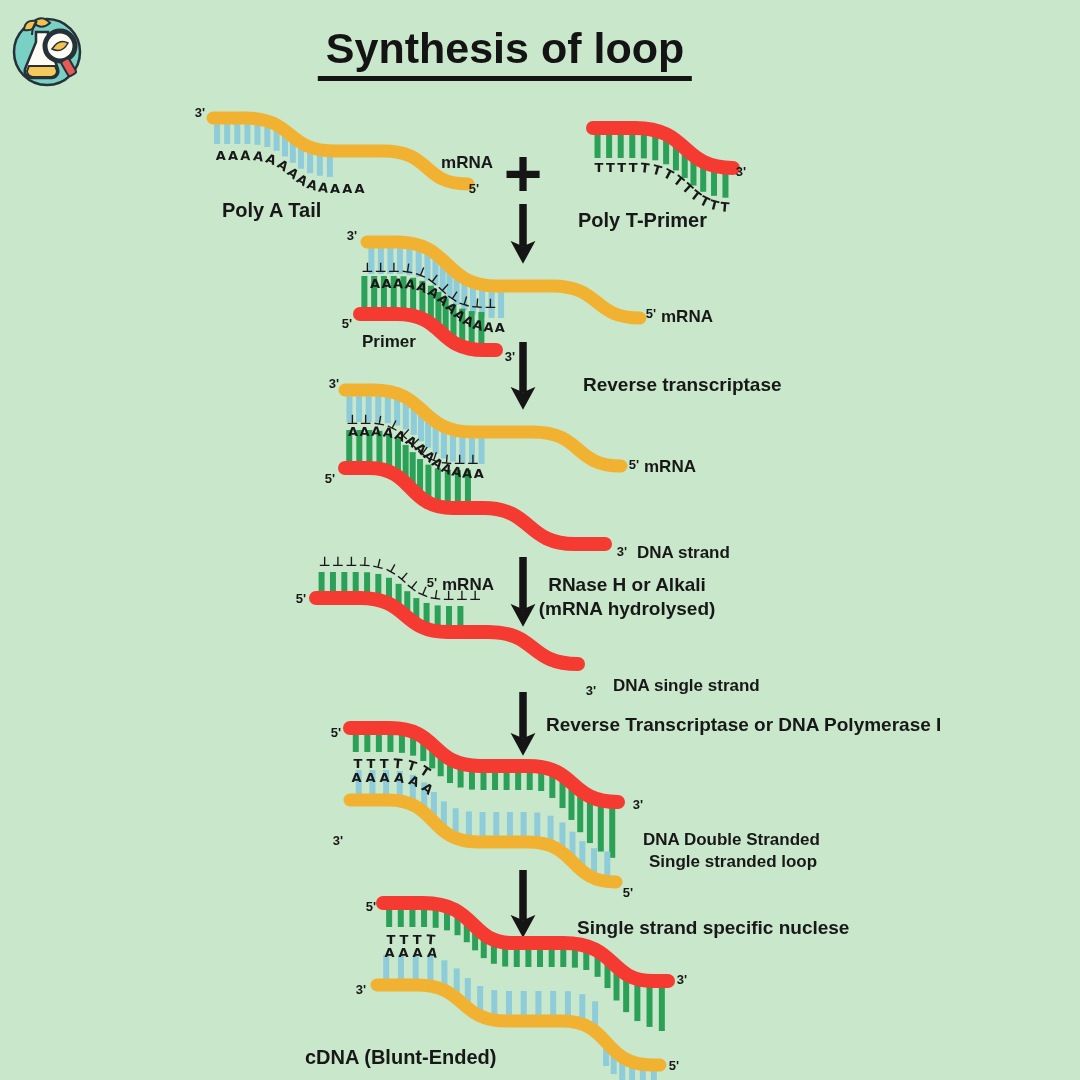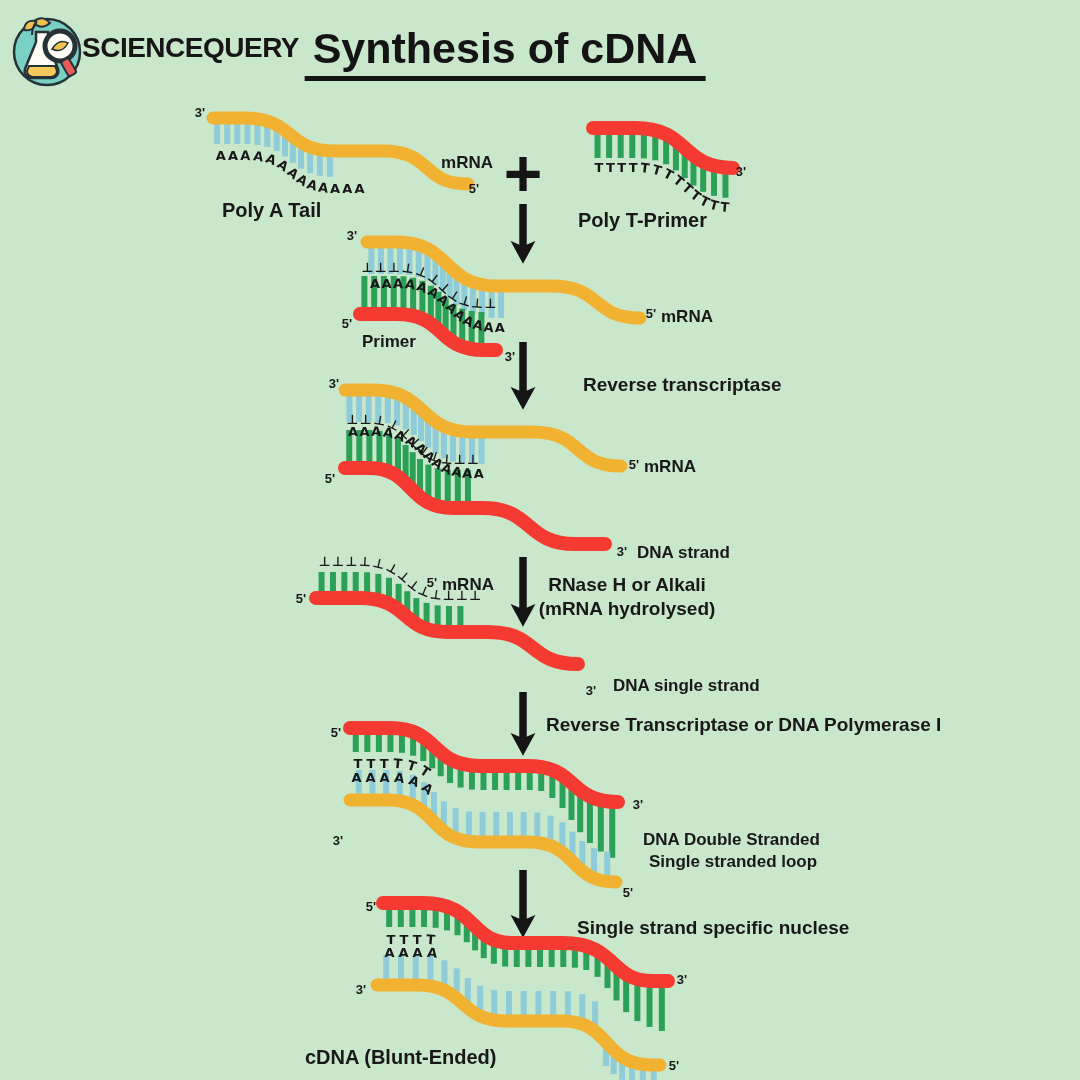--- a/index.html
+++ b/index.html
@@ -51,22 +51,21 @@
       <path d="M27,14 q9,-8 17,1 q-9,8 -17,-1 z" fill="#f2c24e" stroke="#263238" stroke-width="2"></path>
       <path d="M18,22 q1,-11 12,-9 q-1,11 -12,9 z" fill="#f2c24e" stroke="#263238" stroke-width="2"></path>
       <path d="M31,13 q-5,6 -5,14" fill="none" stroke="#263238" stroke-width="2"></path>
       <path d="M30,24 h12 v10 l10,27 a7,7 0 0 1 -7,9 H26 a7,7 0 0 1 -7,-9 l11,-27 z" fill="#fdfdf6" stroke="#263238" stroke-width="2.5"></path>
       <path d="M23,58 h26 l2,5 a6,6 0 0 1 -6,6 H27 a6,6 0 0 1 -6,-6 z" fill="#f6c95c" stroke="#263238" stroke-width="2"></path>
       <circle cx="54" cy="38" r="15" fill="#fdfdf6" stroke="#263238" stroke-width="5"></circle>
       <path d="M46,41 q7,-11 16,-6 q-6,11 -16,6 z" fill="#f2c24e" stroke="#263238" stroke-width="1.5"></path>
       <rect x="58" y="51" width="9" height="17" rx="2.5" transform="rotate(-30 62 59)" fill="#e65a57" stroke="#263238" stroke-width="2"></rect>
     </svg>
   </div>
-  <div class="brand">SCIENCEQUERY</div>
-  <h1 class="title">Synthesis of cDNA</h1>
+  <h1 class="title">Synthesis of loop</h1>
 
   <svg class="fig" viewBox="0 0 1080 1080" width="1080" height="1080">
     <defs>
       <marker id="ah" viewBox="0 0 4 4" markerWidth="3.4" markerHeight="3.4" refX="0.8" refY="2" orient="auto">
         <path d="M0,0.05 L3.6,2 L0,3.95 L0.85,2 z" fill="#151515"></path>
       </marker>
 
       <path id="g1a" d="M213,160 h32 c50,0 40,33 90,33 h48 c50,0 38,33 85,33" fill="none"></path>
       <path id="gpt" d="M593,172 h42 c55,0 45,40 98,40" fill="none"></path>
       <path id="g2a" d="M367,288 h30 c55,0 45,44 100,44 h55 c50,0 40,32 88,32" fill="none"></path>

